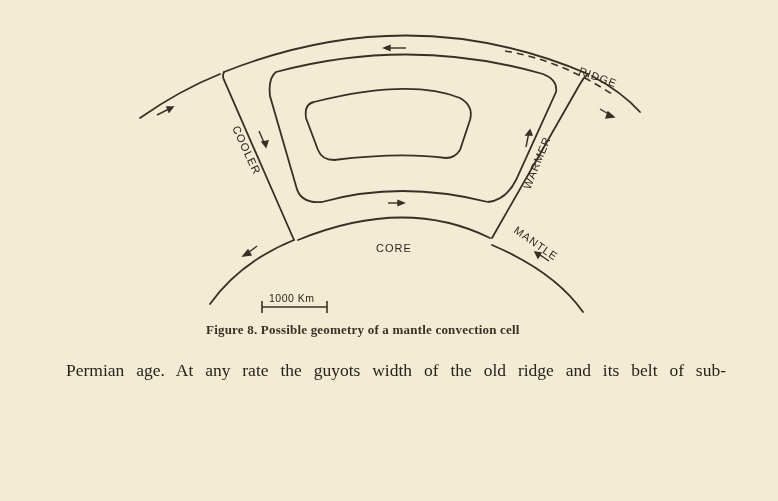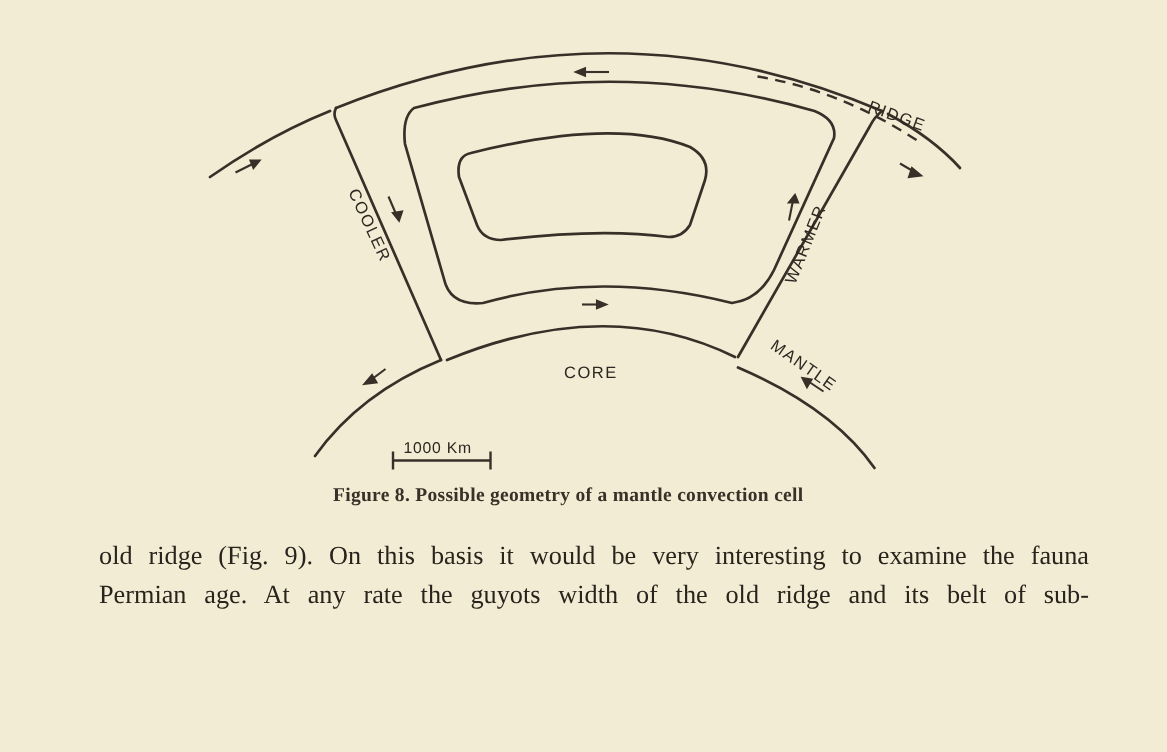--- a/index.html
+++ b/index.html
@@ -19,21 +19,20 @@
   .figure { position: absolute; left: 0; top: 0; width: 778px; height: 320px; }
   .figure svg { position: absolute; left: 0; top: 0; }
   .lbl {
     font-family: "Liberation Sans", "DejaVu Sans", sans-serif;
     font-size: 11px; letter-spacing: 1px; fill: #2e2620;
   }
   .caption {
     position: absolute; left: 206px; top: 322px;
     font-size: 13px; font-weight: bold; color: #3a3028; letter-spacing: 0.2px;
     white-space: nowrap;
-    margin-left: 16px;
   }
   .body-text {
     position: absolute; left: 66px; top: 358px; width: 660px;
     font-size: 17.5px; line-height: 25.5px; color: #2a221c;
   }
   .body-text .line { white-space: nowrap; display: block; text-align: justify; text-align-last: justify; }
 </style>
 </head>
 <body>
 
@@ -110,15 +109,14 @@
       <line x1="262" y1="301" x2="262" y2="313"></line>
       <line x1="327" y1="301" x2="327" y2="313"></line>
     </g>
     <text class="lbl" x="269" y="302" style="font-size:10.5px;letter-spacing:0.5px">1000 Km</text>
   </svg>
 </div>
 
 <div class="caption">Figure 8. Possible geometry of a mantle convection cell</div>
 
 <div class="body-text">
-  <span class="line">old ridge (Fig. 9). On this basis it would be very interesting to examine the fauna</span>
   <span class="line">Permian age. At any rate the guyots width of the old ridge and its belt of sub-</span>
 </div>
 
 </body></html>

